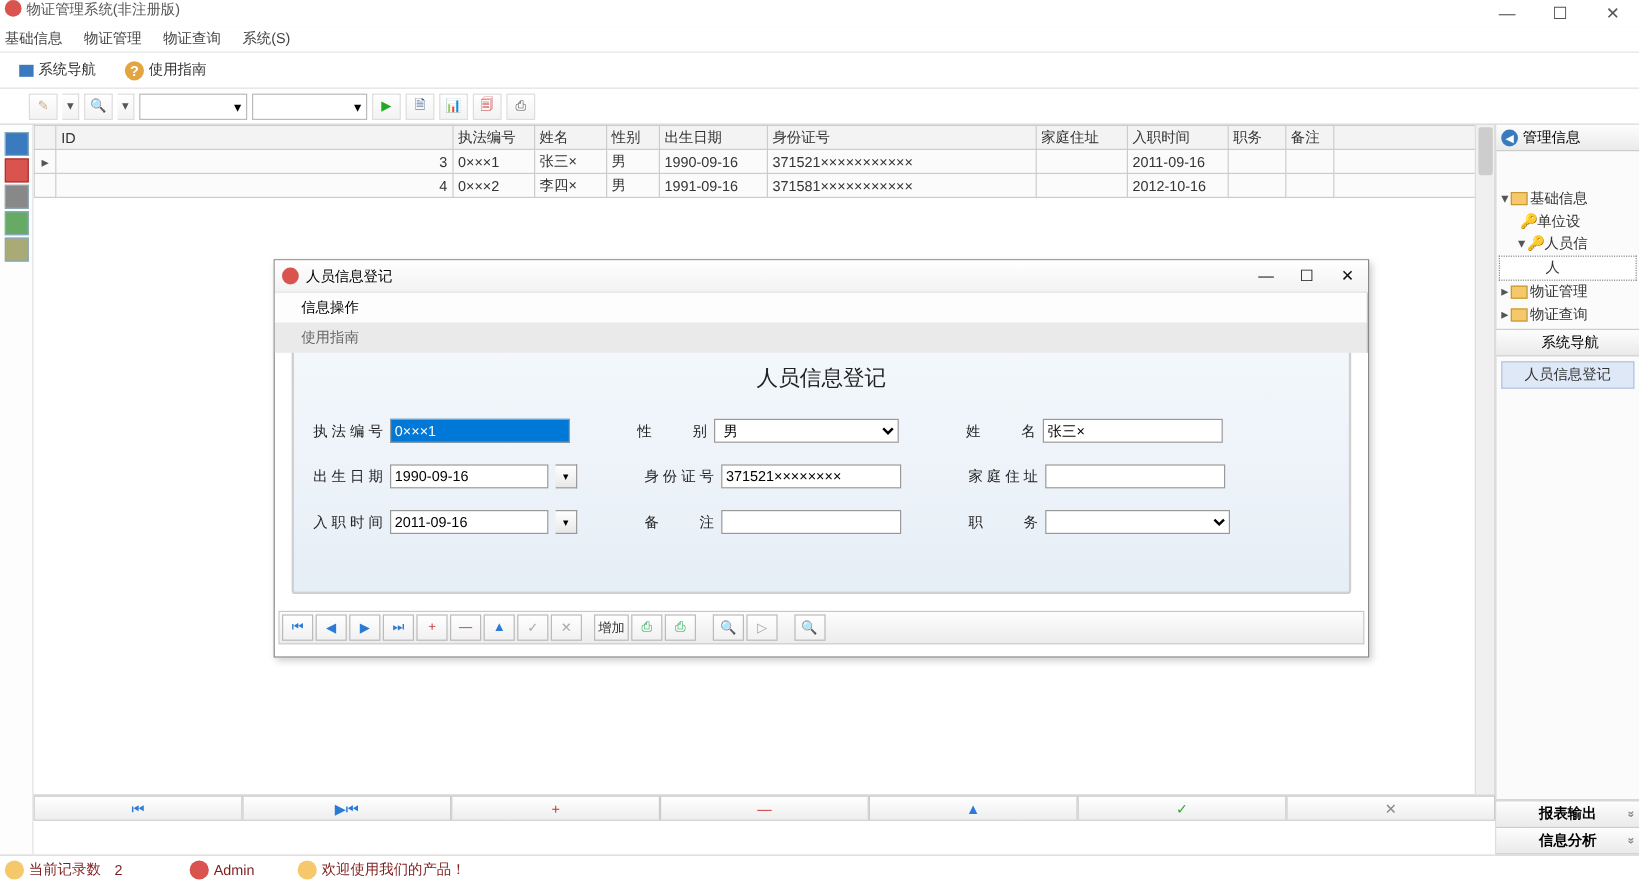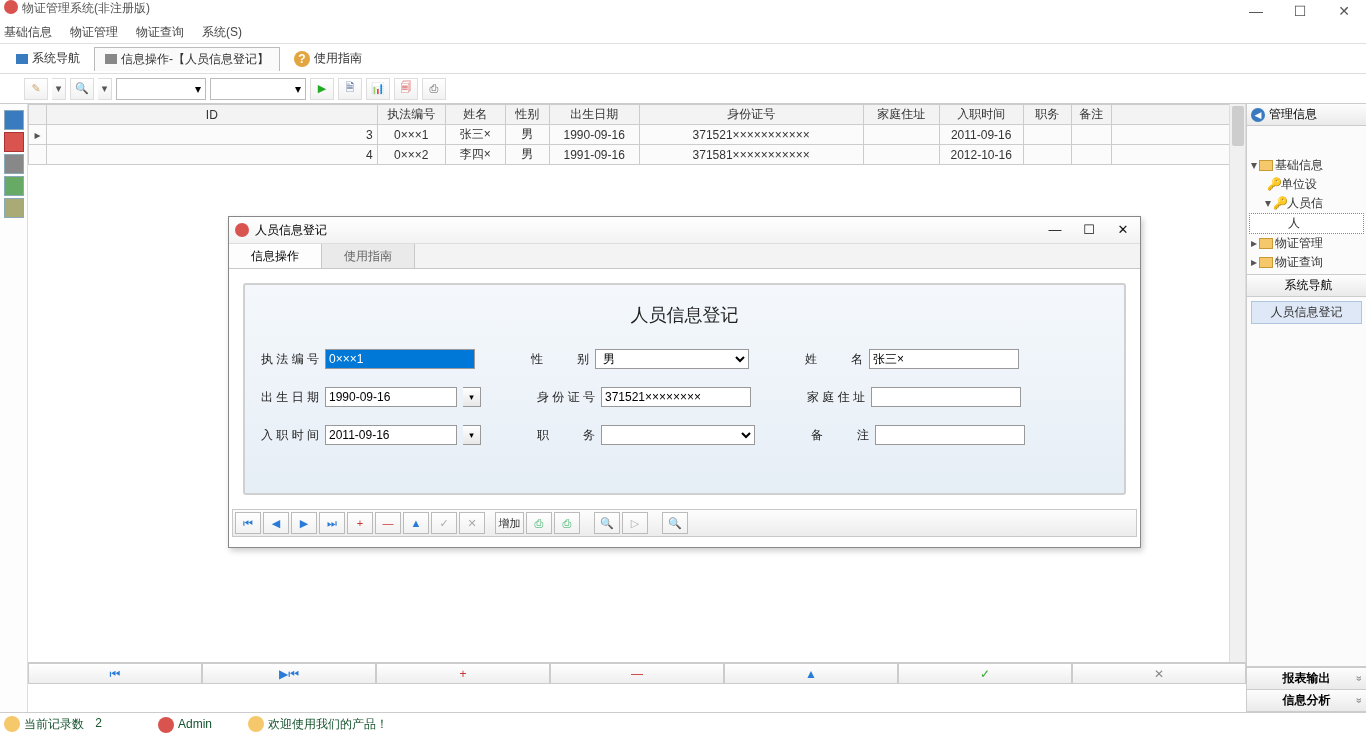--- a/index.html
+++ b/index.html
@@ -43,21 +43,21 @@
 .left-iconbar div { width:20px; height:20px; margin:2px auto; background:#bcd; border:1px solid #8ab; }
 .left-iconbar div.l1{background:#3a7bbf;}
 .left-iconbar div.l2{background:#d9534f;border-color:#a33;}
 .left-iconbar div.l3{background:#888;}
 .left-iconbar div.l4{background:#6a6;}
 .left-iconbar div.l5{background:#aa7;}
 
 .center { flex:1; background:#fff; display:flex; flex-direction:column; position:relative;}
 .grid-wrap { height: 558px; overflow:hidden; border-right:1px solid #ddd; position:relative;}
 table.grid { border-collapse: collapse; width: 100%; background:#fbfbfb; }
-table.grid th, table.grid td { border:1px solid #ccc; padding:1px 4px; text-align:center; color:#333; font-size:12px; height:17px; font-weight:normal; }
+table.grid th, table.grid td { border:1px solid #ccc; padding:1px 4px; text-align:left; color:#333; font-size:12px; height:17px; font-weight:normal; }
 table.grid th { background:#f3f3f3; }
 table.grid .rowhdr { width:18px; text-align:center; color:#555;}
 .scroll-v { position:absolute; right:0; top:0; width:16px; height:558px; background:#f0f0f0; border-left:1px solid #ddd;}
 .scroll-v .thumb{ width:12px; margin:2px; height:40px; background:#cdcdcd; border-radius:2px;}
 
 .nav-footer { height:22px; display:flex; border-top:1px solid #ccc; }
 .nav-footer div { flex:1; border:1px solid #ccc; text-align:center; line-height:20px; color:#358; background:linear-gradient(#fff,#eee); }
 .nav-footer .red{color:#c33;}
 .nav-footer .grn{color:#3a3;}
 
@@ -74,31 +74,31 @@
 .tree .sel{ background:#fff; border:1px dotted #888;}
 .rpanel.mid { flex:1; }
 .rpanel.mid .body { padding:4px; }
 .rpanel.mid .item{ background:#dfe8f6; border:1px solid #b0c4de; padding:2px 4px; text-align:center; color:#333;}
 .accordion { border-top:1px solid #ccc;font-weight:bold; }
 .accordion .acc { height:22px; background:linear-gradient(#fdfdfd,#eaeaea); border-bottom:1px solid #ccc; display:flex; align-items:center; justify-content:center; position:relative;}
 .accordion .acc::after{ content:"«"; position:absolute; right:4px; transform:rotate(-90deg); color:#888; font-size:10px;}
 
 
 .statusbar { height:24px; background:#fff; border-top:1px solid #ccc; display:flex; align-items:center; gap:16px; padding-left:4px;}
-.statusbar .sec{ display:flex; gap:4px; color:#14532d;}
+.statusbar .sec{ display:flex; align-items:center; gap:4px; color:#7f1d1d;}
 .statusbar .sico{ width:16px; height:16px; background:#f5c96b; border-radius:50%; display:inline-block;}
 .statusbar .sico.u{ background:#d9534f;}
 
 
 .modal { position:absolute; left:228px; top:216px; width:913px; height:332px; background:#fff; border:1px solid #888; box-shadow: 2px 3px 6px rgba(0,0,0,.2);}
 .modal .mtitle { height:26px; display:flex; align-items:center; padding-left:6px; background:linear-gradient(#fff,#f2f2f2);}
 .modal .mtitle .micon{width:14px;height:14px;background:#d9534f;border-radius:50%;margin-right:6px;}
 .modal .mtitle .mctrls{margin-left:auto; display:flex;}
 .modal .mtitle .mctrls span{width:34px; text-align:center; font-size:13px; color:#111; line-height:26px;}
-.modal .mtabs { height:26px; display:flex; border-top:1px solid #ddd; border-bottom:1px solid #c8c8c8; background:#f3f3f3;}
+.modal .mtabs { height:26px; display:flex; border-top:1px solid #ddd; border-bottom:1px solid #c8c8c8; background:#f3f3f3;flex-direction:column;}
 .modal .mtabs .mtab{ padding:4px 22px; border-right:1px solid #c8c8c8; background:#fdfdfd; }
 .modal .mtabs .mtab.inact{ background:#eaeaea; color:#666;}
 .modal .mbody{ margin:14px; border:2px solid #d0d0d0; border-radius:3px; height:212px; background:linear-gradient(#f4f8fc,#e6eef6); padding:18px 12px 6px;}
 .modal .mbody h3{ text-align:center; font-size:18px; font-weight:normal; margin-bottom:22px; color:#222;}
 .frow{ display:flex; gap:56px; margin-bottom:18px; padding:0 4px;}
 .fld-group{ display:flex; align-items:center; gap:6px;}
 .fld-group label{ width:58px; text-align-last:justify; letter-spacing:0; color:#222;}
 .fld-group input, .fld-group select { height:20px; border:1px solid #999; padding:0 3px; font-size:12px; background:#fff;}
 .fld-group input{ width:150px;}
 .fld-group .sel-inp{ background:#0078d7; color:#fff;}
@@ -128,24 +128,20 @@
   <span>基础信息</span>
   <span>物证管理</span>
   <span>物证查询</span>
   <span>系统(S)</span>
 </div>
 
 <div class="tabband">
   <div class="tab">
       <span class="sq"></span>
       <span>系统导航</span>
-    </div>
-  <div class="tab sel">
-      <span class="sq" style="background:#888"></span>
-      <span>信息操作-【人员信息登记】</span>
     </div>
   <div class="tab">
       <span class="help">?</span>
       <span>使用指南</span>
     </div>
 </div>
 
 <div class="toolbar">
   <div class="tool pencil"></div>
   <div class="tool dd">▾</div>
@@ -327,26 +323,26 @@
           <input value="" style="">
         </div>
     </div>
     <div class="frow">
       <div class="fld-group">
           <label>入职时间</label>
           <input style="width: 132px;" value="2011-09-16">
           <div class="date-btn">▾</div>
         </div>
       <div class="fld-group">
+          <label>备　　注</label>
+          <input value="" style="">
+        </div>
+      <div class="fld-group">
           <label>职　　务</label>
           <select style="width:154px"><option></option></select>
-        </div>
-      <div class="fld-group">
-          <label>备　　注</label>
-          <input value="" style="">
         </div>
     </div>
   </div>
   <div class="mtools">
     <div class="mbtn nav">⏮</div>
     <div class="mbtn nav">◀</div>
     <div class="mbtn nav">▶</div>
     <div class="mbtn nav">⏭</div>
     <div class="mbtn red">+</div>
     <div class="mbtn red">—</div>

